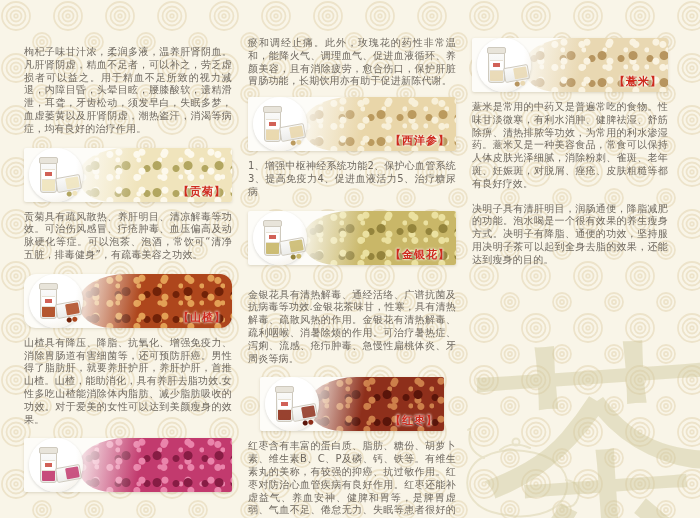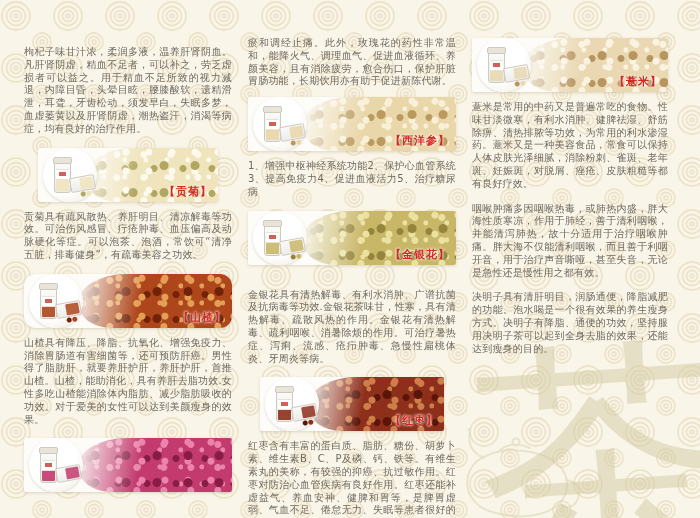--- a/index.html
+++ b/index.html
@@ -118,21 +118,21 @@
 </svg>
 
 <div class="watermark">茶</div>
 
 <div id="columns">
     <div class="column col-left">
       <section>
         <p class="body">枸杞子味甘汁浓，柔润多液，温养肝肾阴血。凡肝肾阴虚，精血不足者，可以补之，劳乏虚损者可以益之。用于精血不足所致的视力减退，内障目昏，头晕目眩，腰膝酸软，遗精滑泄，耳聋，牙齿松动，须发早白，失眠多梦，血虚萎黄以及肝肾阴虚，潮热盗汗，消渴等病症，均有良好的治疗作用。</p>
       </section>
       <section>
-        <figure class="photo" style="--c1: #f0e4bc; --c2: #b2a660; --c3: #fdf9ec; margin: 0px 14px 9px;">
+        <figure class="photo" style="--c1: #f0e4bc; --c2: #b2a660; --c3: #fdf9ec; margin: 0px 0px 9px;">
           <div class="pile"></div>
           <div class="vignette">
             <div class="jar-a">
               <div class="fill"></div>
               <div class="tag"></div>
             </div>
             <div class="jar-b">
               <div class="fill"></div>
             </div>
             <div class="spill"></div>
@@ -202,21 +202,21 @@
               <div class="fill"></div>
               <div class="tag"></div>
             </div>
             <div class="jar-b">
               <div class="fill"></div>
             </div>
             <div class="spill"></div>
           </div>
           <figcaption class="label">【金银花】</figcaption>
         </figure>
-        <p class="body">金银花具有清热解毒、有利水消肿、广谱抗菌及抗病毒等功效.金银花茶味甘，性寒，具有清热解毒、疏散风热的作用。金银花有清热解毒、疏利咽喉、消暑除烦的作用。可治疗暑热症、泻痢、流感、疮疖肿毒、急慢性扁桃体炎、牙周炎等病。</p>
+        <p class="body">金银花具有清热解毒、通经活络、广谱抗菌及抗病毒等功效.金银花茶味甘，性寒，具有清热解毒、疏散风热的作用。金银花有清热解毒、疏利咽喉、消暑除烦的作用。可治疗暑热症、泻痢、流感、疮疖肿毒、急慢性扁桃体炎、牙周炎等病。</p>
       </section>
       <section>
         <figure class="photo" style="--c1: #8e2f1b; --c2: #5a150a; --c3: #cd7f4a; margin: 0px 12px 9px;">
           <div class="pile"></div>
           <div class="vignette">
             <div class="jar-a">
               <div class="fill"></div>
               <div class="tag"></div>
             </div>
             <div class="jar-b">
@@ -241,19 +241,18 @@
             <div class="jar-b">
               <div class="fill"></div>
             </div>
             <div class="spill"></div>
           </div>
           <figcaption class="label">【薏米】</figcaption>
         </figure>
         <p class="body">薏米是常用的中药又是普遍常吃的食物。性味甘淡微寒，有利水消肿、健脾祛湿、舒筋除痹、清热排脓等功效，为常用的利水渗湿药。薏米又是一种美容食品，常食可以保持人体皮肤光泽细腻，消除粉刺、雀斑、老年斑、妊娠斑，对脱屑、痤疮、皮肤粗糙等都有良好疗效。</p>
       </section>
       <section>
-        <p class="body">咽喉肿痛多因咽喉热毒，或肺热内盛，胖大海性质寒凉，作用于肺经，善于清利咽喉，并能清泻肺热，故十分适用于治疗咽喉肿痛。胖大海不仅能清利咽喉，而且善于利咽开音，用于治疗声音嘶哑，甚至失音，无论是急性还是慢性用之都有效。</p>
       </section>
       <section>
         <p class="body">决明子具有清肝明目，润肠通便，降脂减肥的功能。泡水喝是一个很有效果的养生瘦身方式。决明子有降脂、通便的功效，坚持服用决明子茶可以起到全身去脂的效果，还能达到瘦身的目的。</p>
       </section>
     </div>
   </div>
 
 </body></html>

